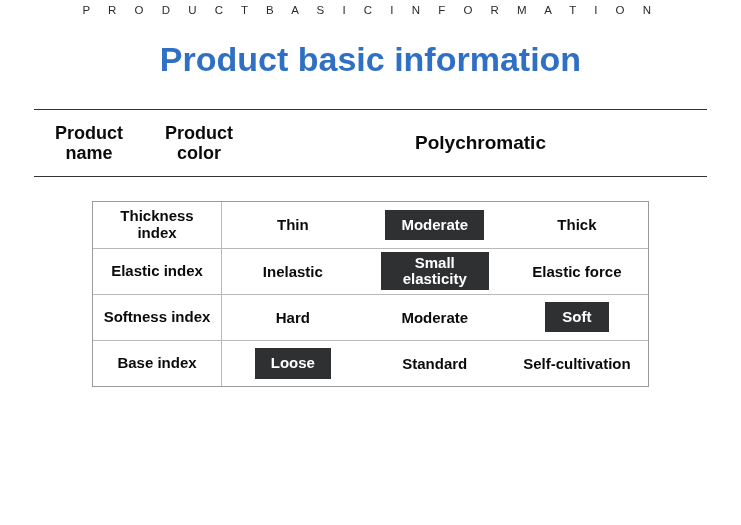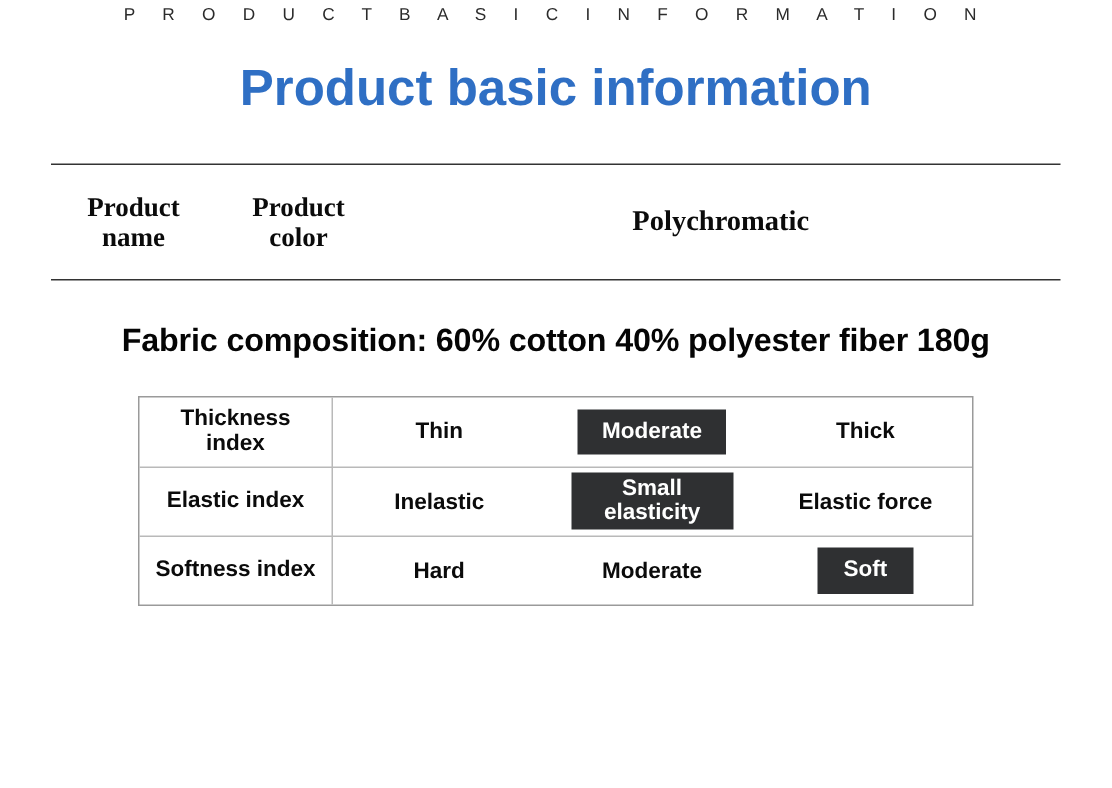--- a/index.html
+++ b/index.html
@@ -41,24 +41,23 @@
     color: #2f6fc4;
     margin-top: 24px;
     letter-spacing: 0px;
   }
 
   
   .info-block {
     margin: 30px 34px 0 34px;
     border-top: 1.6px solid #333333;
     border-bottom: 1.6px solid #333333;
-    height: 78px;
+    height: 68px;
     position: relative;
     box-sizing: border-box;
-    font-family: Liberation Serif, serif;
   }
   .info-row {
     display: flex;
     align-items: center;
     height: 100%;
     width: 100%;
   }
   .info-cell {
     display: flex;
     align-items: center;
@@ -170,21 +169,20 @@
           <div>Product</div>
           <div>color</div>
         </div>
       </div>
       <div class="info-cell c4">
         <div class="val">Polychromatic</div>
       </div>
     </div>
   </div>
 
-  <div class="fabric">Fabric composition: 60% cotton 40% polyester fiber 180g</div>
 
   <div class="table-wrap">
     <table class="idx">
       <tbody>
 
         <tr>
           <td class="rowlabel">
             <div>Thickness</div>
             <div>index</div>
           </td>
@@ -213,18 +211,28 @@
           <td class="rowlabel">
             <div>Softness index</div>
           </td>
           <td class="opt">Hard</td>
           <td class="opt">Moderate</td>
           <td>
             <span class="chip">Soft</span>
           </td>
         </tr>
 
+        <tr>
+          <td class="rowlabel">
+            <div>Base index</div>
+          </td>
+          <td>
+            <span class="chip">Loose</span>
+          </td>
+          <td class="opt">Standard</td>
+          <td class="opt">Self-cultivation</td>
+        </tr>
 
       </tbody>
     </table>
   </div>
 
 </div>
 
 </body></html>

